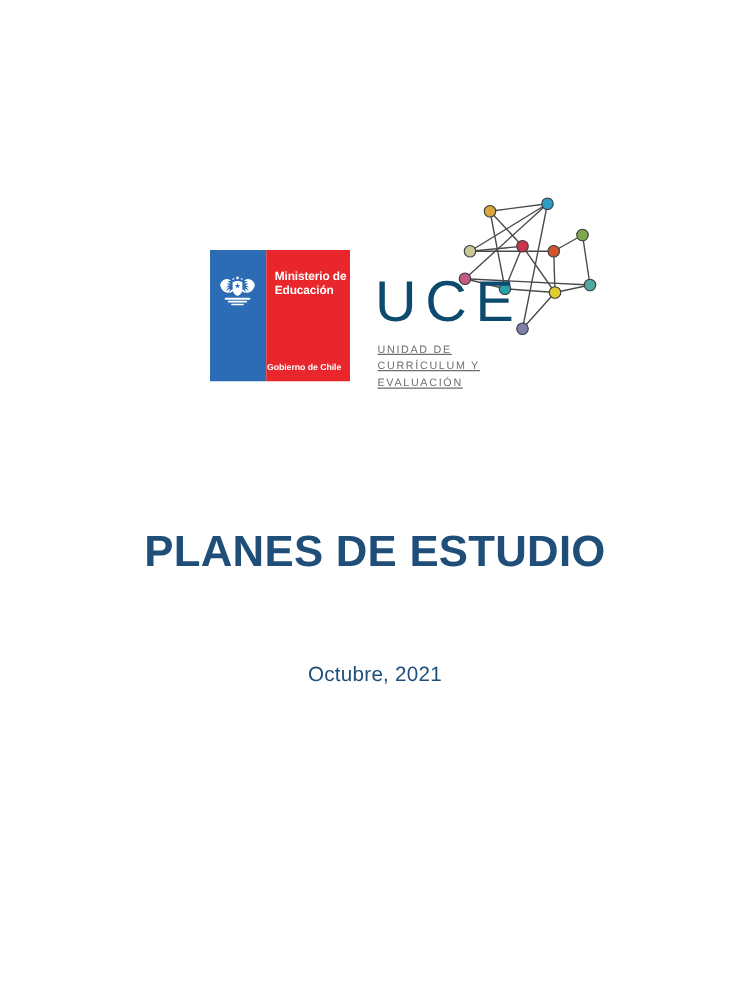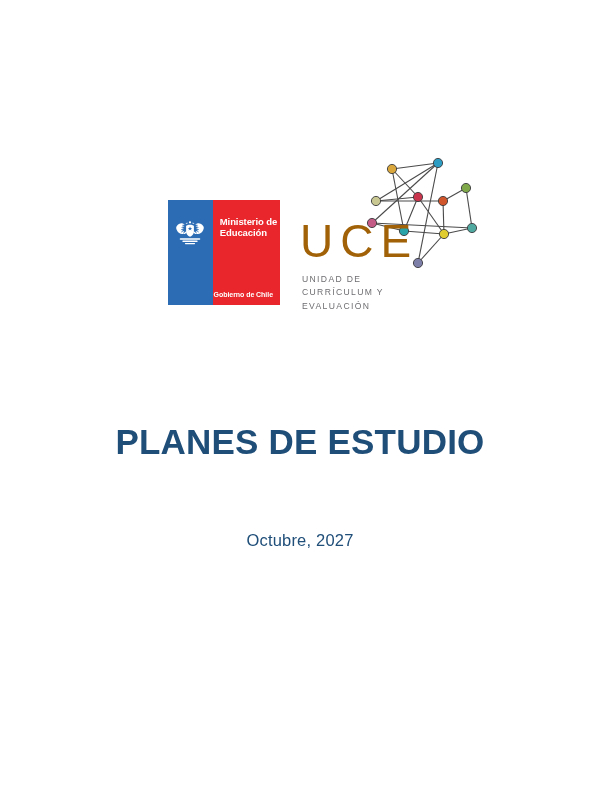--- a/index.html
+++ b/index.html
@@ -74,32 +74,33 @@
   .uce-graph {
     position:absolute;
     left:62px; top:0;
     width:118px; height:120px;
   }
   .uce-word {
     position:absolute;
     left:0; top:63px;
     font-size:46px;
     font-weight:300;
-    color:#a16207;
+    color:#0c4a6e;
     letter-spacing:7px;
     line-height:1;
   }
   .uce-sub {
     position:absolute;
     left:2px; top:118px;
     font-size:8.6px;
     color:#6E6E72;
     letter-spacing:1.35px;
     line-height:1.55;
     white-space:pre-line;
+    text-decoration:underline;
   }
 
   
   .doc-title {
     position:absolute;
     left:0; top:420px;
     width:600px;
     text-align:center;
     color:#1F4E79;
     font-size:35px;
@@ -194,13 +195,13 @@
 CURRÍCULUM Y
 EVALUACIÓN</div>
   </div>
 
 </div>
 
 <div class="doc-title">
   <span class="line">PLANES DE ESTUDIO</span>
 </div>
 
-<div class="doc-date">Octubre, 2027</div>
+<div class="doc-date">Octubre, 2021</div>
 
 </body></html>

